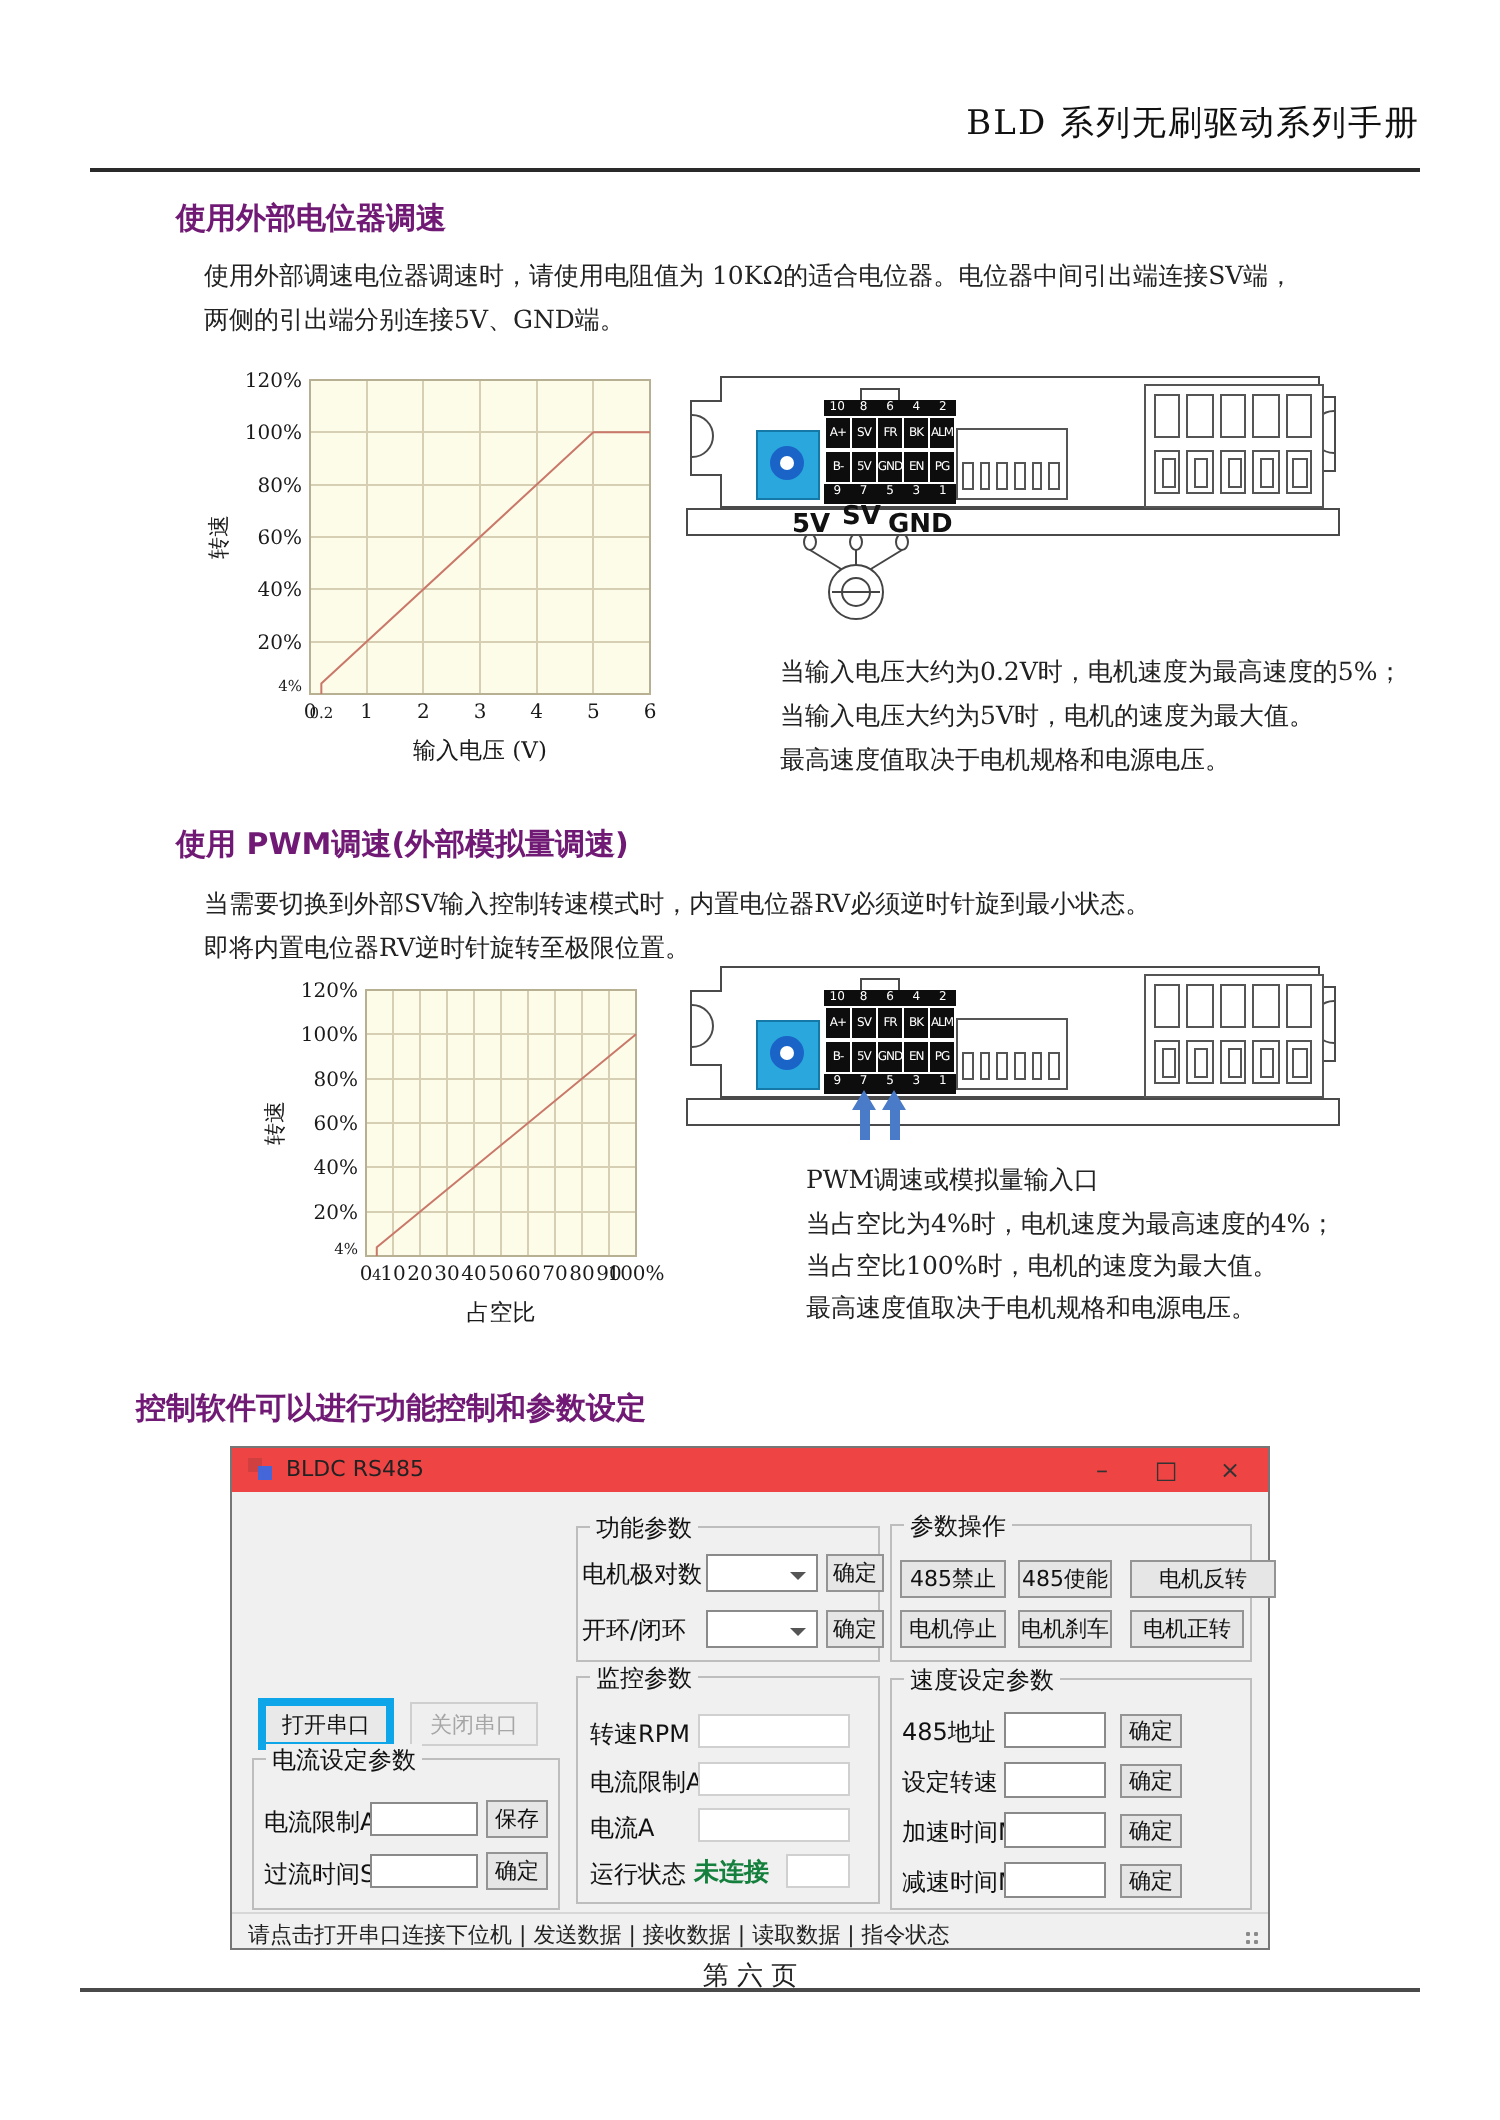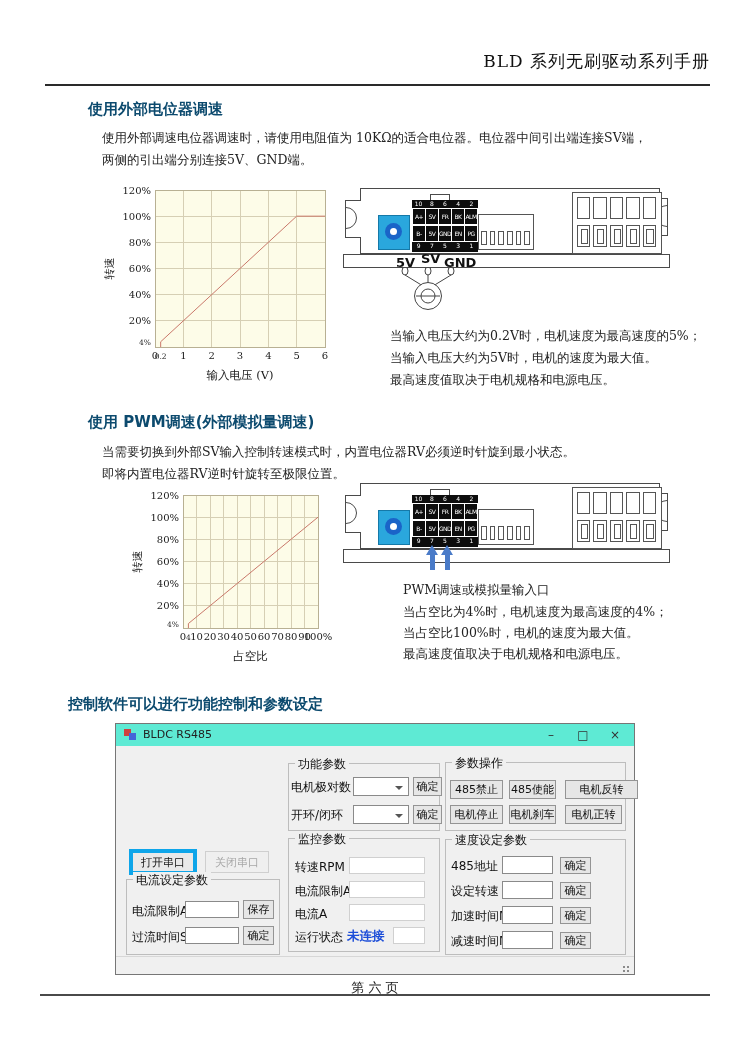--- a/index.html
+++ b/index.html
@@ -7,21 +7,21 @@
         font-family:"DejaVu Serif","Liberation Serif",serif;color:#1a1a1a;}
   .abs{position:absolute;}
 
   
   .hdr-title{top:50px;right:40px;font-size:17px;letter-spacing:1px;color:#111;}
   .hdr-rule{top:84px;left:45px;width:665px;height:2px;background:#2a2a2a;}
   .foot-line{top:994px;left:40px;width:670px;height:2px;background:#4a4a4a;}
   .foot-text{top:979px;left:0;width:750px;text-align:center;font-size:13px;color:#222;}
 
   
-  .sec-title{font-size:15px;font-weight:bold;color:#0c4a6e;
+  .sec-title{font-size:15px;font-weight:bold;color:#701a75;
              font-family:"DejaVu Sans","Liberation Sans",sans-serif;}
   .body-line{font-size:12.5px;color:#222;white-space:nowrap;}
   .note-line{font-size:12.5px;color:#222;white-space:nowrap;}
 
   
   .chart{position:absolute;}
 
   
   .board{position:absolute;width:327px;height:84px;}
   .b-body{position:absolute;left:17px;top:2px;width:298px;height:64px;border:1.5px solid #4a4a4a;background:#fff;}
@@ -51,41 +51,41 @@
   .up-arrow::before{content:"";position:absolute;left:0;top:0;border-left:6.5px solid transparent;
       border-right:6.5px solid transparent;border-bottom:10px solid #4a7bc8;}
   .up-arrow::after{content:"";position:absolute;left:4px;top:9px;width:5px;height:16px;background:#4a7bc8;}
   .pot-label{position:absolute;font-size:13px;font-weight:bold;color:#111;
              font-family:"DejaVu Sans","Liberation Sans",sans-serif;}
 
   
   .win{position:absolute;left:115px;top:723px;width:520px;height:252px;background:#f0f0f0;
        border:1px solid #767676;box-sizing:border-box;
        font-family:"DejaVu Sans","Liberation Sans",sans-serif;font-size:12px;color:#111;}
-  .titlebar{position:absolute;left:0;top:0;width:100%;height:22px;background:#5eead4;}
+  .titlebar{position:absolute;left:0;top:0;width:100%;height:22px;background:#ef4444;}
   .app-icon{position:absolute;left:8px;top:4px;width:13px;height:13px;}
   .app-icon .r{position:absolute;left:0;top:1px;width:7px;height:7px;background:#d04040;}
   .app-icon .b{position:absolute;left:5px;top:5px;width:7px;height:7px;background:#4466d8;}
   .win-title{position:absolute;left:27px;top:4px;font-size:11px;color:#222;}
   .win-ctrls{position:absolute;right:10px;top:0;height:22px;display:flex;align-items:center;gap:14px;}
   .win-ctrls span{width:18px;text-align:center;font-size:12px;color:#333;cursor:default;}
   .groupbox{position:absolute;border:1px solid #bdbdbd;background:#f0f0f0;}
   .groupbox>.glabel{position:absolute;top:-8px;left:6px;background:#f0f0f0;padding:0 3px;font-size:12px;}
   .flabel{position:absolute;font-size:12px;white-space:nowrap;}
   .combo{position:absolute;background:#fff;border:1px solid #8a8a8a;box-sizing:border-box;}
   .combo .cval{position:absolute;left:4px;top:2px;font-size:11px;}
   .combo .caret{position:absolute;right:5px;top:8px;width:0;height:0;
       border-left:4px solid transparent;border-right:4px solid transparent;border-top:4px solid #555;}
   .btn{position:absolute;background:#e6e6e6;border:1px solid #949494;box-sizing:border-box;
        font-size:11px;text-align:center;color:#111;display:flex;align-items:center;justify-content:center;cursor:default;}
   .btn-focus{border:4px solid #0ea5e9;background:#e9e9e9;}
   .btn-disabled{background:#efefef;border:1px solid #cfcfcf;color:#a6a6a6;}
   .tb{position:absolute;background:#fff;border:1px solid #8a8a8a;box-sizing:border-box;font-size:11px;padding:0 2px;}
   .monfield{position:absolute;background:#fff;border:1px solid #d0d0d0;box-sizing:border-box;}
-  .status-blue{position:absolute;color:#1d4ed8;font-weight:bold;font-size:12.5px;}
+  .status-blue{position:absolute;color:#15803d;font-weight:bold;font-size:12.5px;}
   .statusbar{position:absolute;left:0;top:232px;width:100%;height:20px;border-top:1px solid #d7d7d7;}
   .statusbar .stext{position:absolute;left:8px;top:3px;font-size:11px;color:#222;white-space:nowrap;}
   .grip{position:absolute;right:3px;bottom:3px;width:9px;height:9px;
         background-image:radial-gradient(#8a8a8a 1px,transparent 1.2px);background-size:4px 4px;}
 </style>
 </head>
 <body>
 
 <div class="page">
 
@@ -419,20 +419,21 @@
       <div class="btn" style="left:114px;top:42px;width:31px;height:17px;">确定</div>
       <span class="flabel" style="left:5px;top:68px;">加速时间MS</span>
       <input class="tb" style="left: 56px; top: 66px; width: 51px; height: 18px;">
       <div class="btn" style="left:114px;top:67px;width:31px;height:17px;">确定</div>
       <span class="flabel" style="left:5px;top:93px;">减速时间MS</span>
       <input class="tb" style="left: 56px; top: 91px; width: 51px; height: 18px;">
       <div class="btn" style="left:114px;top:92px;width:31px;height:17px;">确定</div>
     </div>
 
     <div class="statusbar">
+      <span class="stext">请点击打开串口连接下位机  |  发送数据  |  接收数据  |  读取数据  |  指令状态</span>
       <span class="grip"></span>
     </div>
   </div>
 
   <div class="abs foot-line"></div>
   <div class="abs foot-text">第 六 页</div>
 
 </div>
 
 </body></html>

